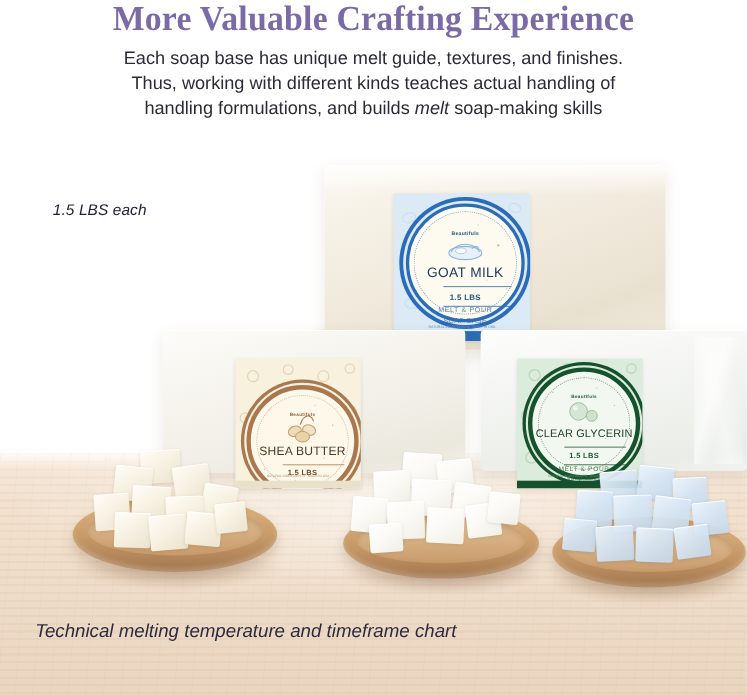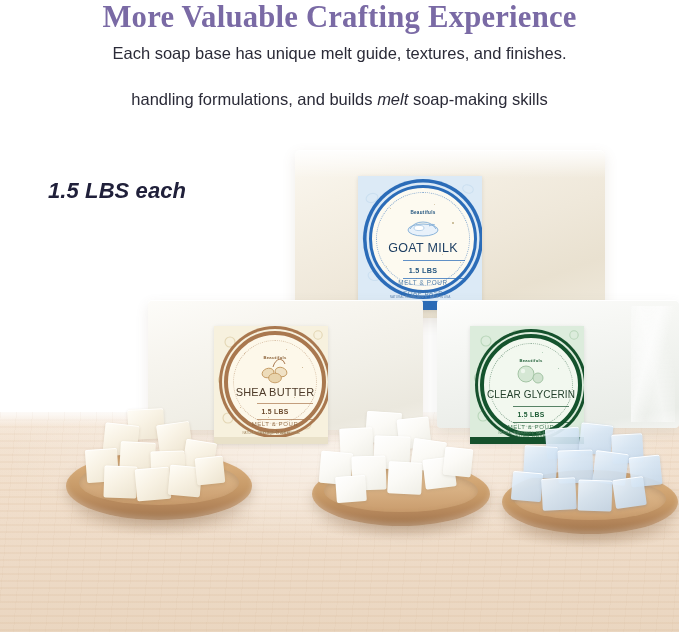--- a/index.html
+++ b/index.html
@@ -53,21 +53,21 @@
     position:absolute;left:38px;top:42px;width:603px;text-align:center;
     font-size:16.5px;line-height:23px;color:#2b2b38;font-weight:400;
   }
   .lede em{font-style:italic;}
 
   
   .callout-left{
     position:absolute;left:48px;top:180px;width:230px;
     color:#20203a;font-style:italic;line-height:21px;
   }
-  .callout-left .c-bold{font-weight:700;font-size:22px;letter-spacing:.1px;display:block;}
+  .callout-left .c-bold{font-weight:400;font-size:14px;letter-spacing:.1px;display:block;}
   .callout-left .c-reg{font-weight:400;font-size:16.5px;display:block;}
 
   .callout-bottom{
     position:absolute;left:32px;top:562px;width:520px;
     color:#2b2b40;font-style:italic;font-size:17px;line-height:23px;
   }
   .callout-bottom span{display:block;}
 
   
   .block{position:absolute;border-radius:3px;}
@@ -142,21 +142,21 @@
   .goat-foot{position:absolute;left:0;width:100%;text-align:center;bottom:11px;font-size:3.2px;color:#6b8fb5;}
 
   
   .lab-shea{
     left:214px;top:326px;width:114px;height:118px;
     background:#f7f1de;
     box-shadow:0 1px 4px rgba(0,0,0,.10);
   }
   .lab-shea .bar{position:absolute;left:0;right:0;bottom:0;height:7px;background:#e9e1c9;}
   .lab-shea .disc{
-    position:absolute;left:10px;top:5px;width:94px;height:94px;border-radius:50%;
+    position:absolute;left:10px;top:24px;width:94px;height:94px;border-radius:50%;
     background:#fdf8ea;
     border:4px solid #a9784f;
     box-shadow:0 0 0 2px #f7f1de, 0 0 0 5px #a9784f;
   }
   .lab-shea .disc .inner{
     position:absolute;left:5px;top:5px;right:5px;bottom:5px;border-radius:50%;
     border:1px dotted rgba(169,120,79,.45);
   }
   .shea-brand{top:21px;font-size:4.2px;font-weight:700;color:#8a6137;letter-spacing:.3px;}
   .shea-name{top:52px;font-size:11px;font-weight:400;color:#4d3a28;letter-spacing:.2px;}
@@ -241,21 +241,21 @@
 
   <div class="bg-top"></div>
   <div class="bg-wood"></div>
   <div class="wood-grain"></div>
   <div class="wood-shade"></div>
 
   <div class="headline">More Valuable Crafting Experience</div>
 
   <div class="lede">
     <span>Each soap base has unique melt guide, textures, and finishes.</span><br>
-    <br>
+    <span>Thus, working with different kinds teaches actual handling of</span><br>
     <span>handling formulations, and builds </span><em>melt</em><span> soap-making skills</span>
   </div>
 
   <div class="block blk-goat"></div>
 
   <div class="label lab-goat">
     <div class="pattern">
       <svg width="124" height="134" viewBox="0 0 124 134">
         <g fill="none" stroke="#b9d4ea" stroke-width="1.1" opacity=".95">
           <ellipse cx="14" cy="22" rx="6" ry="4.4" transform="rotate(-18 14 22)"></ellipse>
@@ -496,15 +496,16 @@
     <div class="cube c-clear" style="left:558px;top:450px;width:35px;height:33px;transform:rotate(-2deg);"></div>
     <div class="cube c-clear" style="left:594px;top:452px;width:33px;height:32px;transform:rotate(7deg);"></div>
     <div class="cube c-clear" style="left:630px;top:456px;width:31px;height:30px;transform:rotate(-6deg);"></div>
     <div class="cube c-clear" style="left:512px;top:472px;width:30px;height:29px;transform:rotate(5deg);"></div>
     <div class="cube c-clear" style="left:542px;top:478px;width:34px;height:32px;transform:rotate(-3deg);"></div>
     <div class="cube c-clear" style="left:578px;top:480px;width:34px;height:31px;transform:rotate(2deg);"></div>
     <div class="cube c-clear" style="left:614px;top:478px;width:31px;height:29px;transform:rotate(-8deg);"></div>
   </div>
 
   <div class="callout-bottom">
+    <span>Technical melting temperature and timeframe chart</span>
   </div>
 
 </div>
 
 </body></html>

